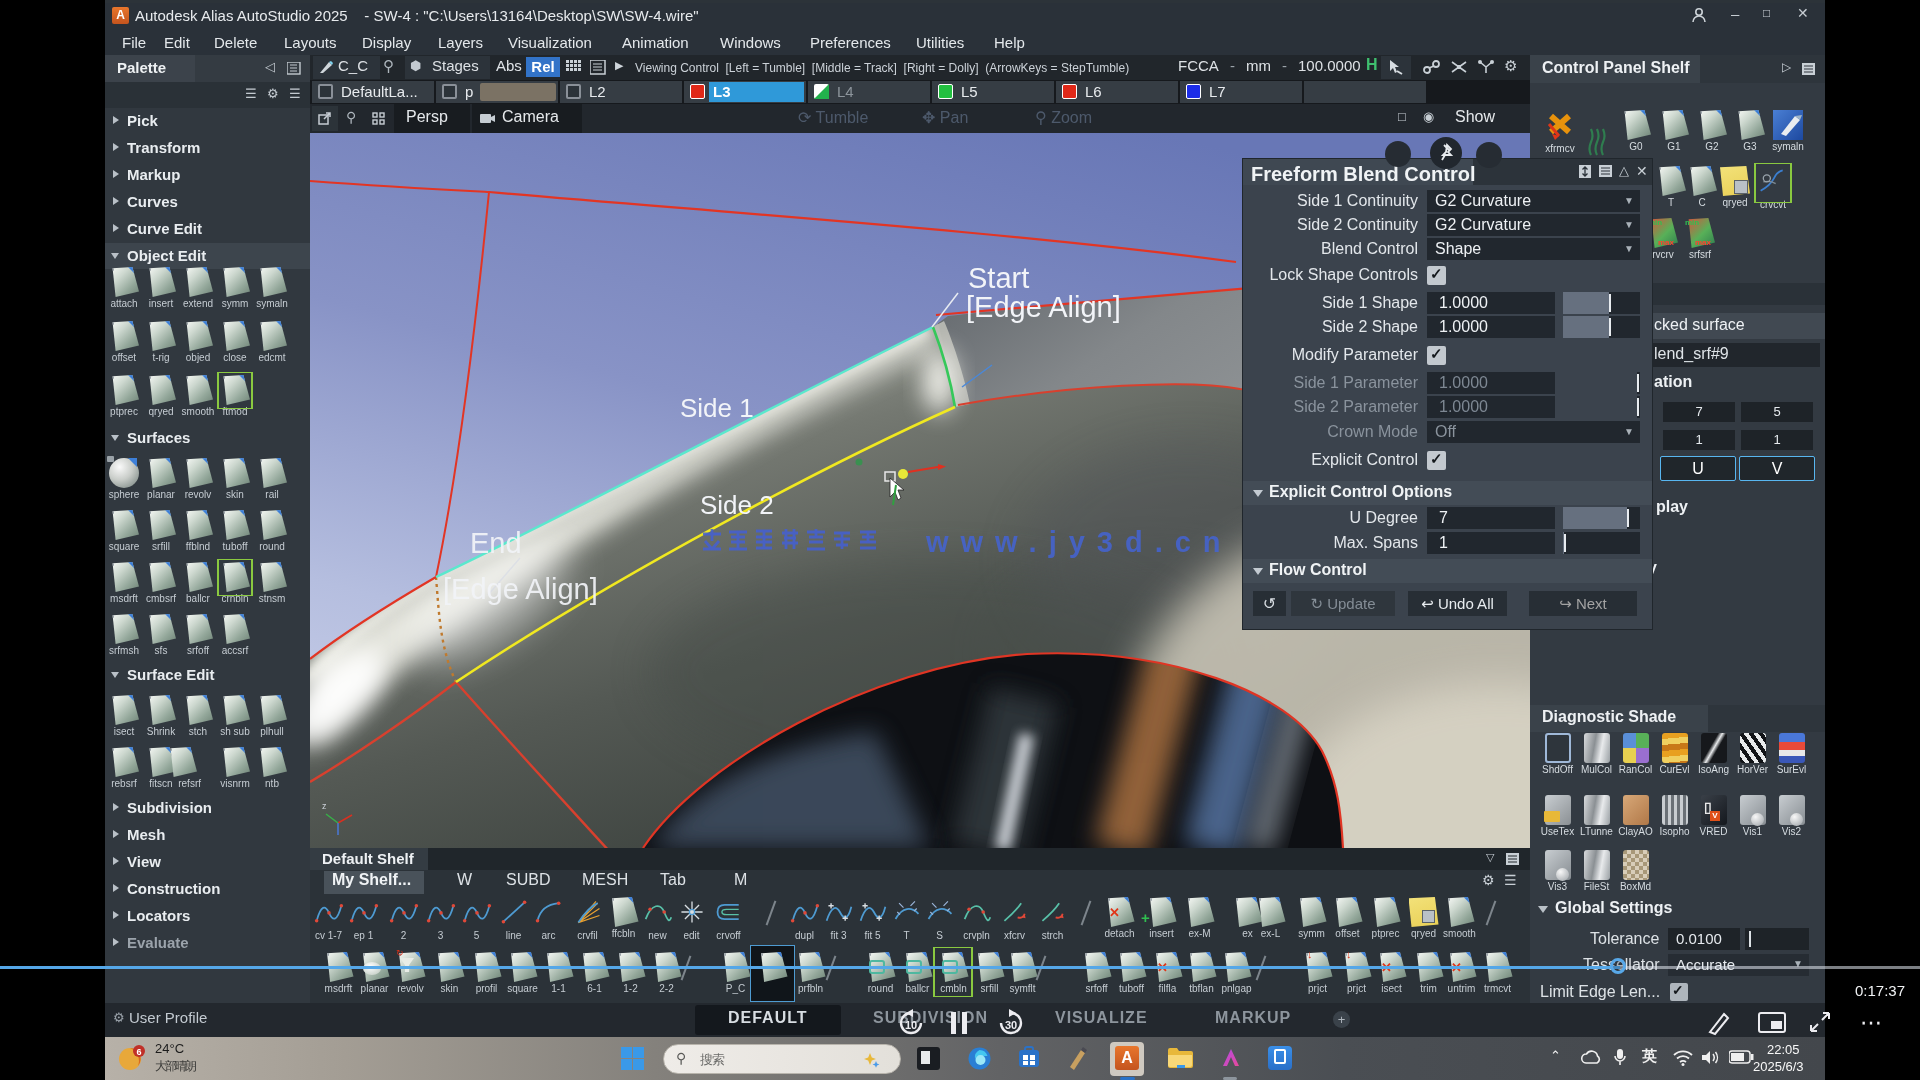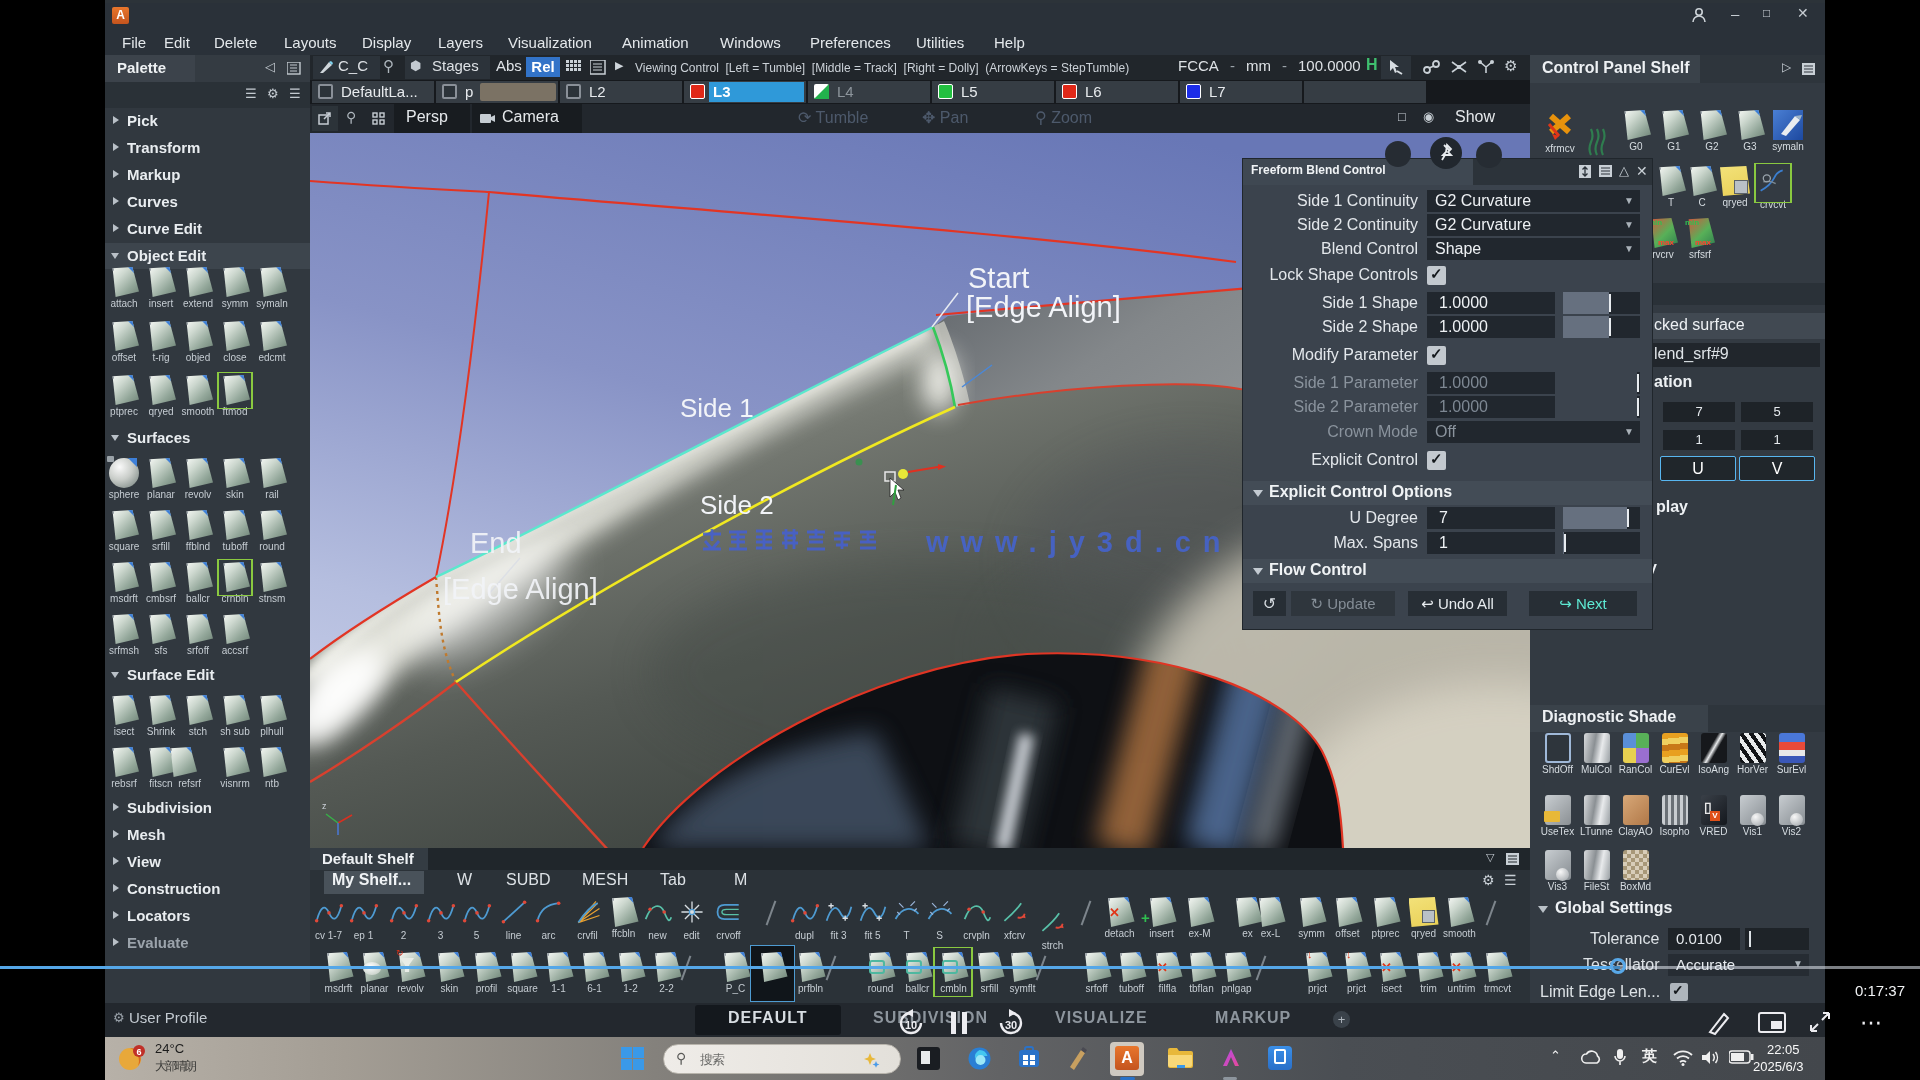--- a/index.html
+++ b/index.html
@@ -45,20 +45,21 @@
 
 #lbar{position:absolute;left:0;top:0;width:105px;height:1080px;background:#000;z-index:40;}
 #rbar{position:absolute;left:1825px;top:0;width:95px;height:1080px;background:#000;z-index:40;padding-left:8px;}
 #pbar{position:absolute;left:0;top:966px;width:1920px;height:3px;z-index:45;}
 </style></head>
 <body>
 <div id="stage">
   <div id="app"></div>
   <div id="titlebar">
     <div class="abs" style="left:7px;top:4px;width:17px;height:17px;background:linear-gradient(180deg,#e8762c,#c4541e);border-radius:2px;color:#fff;font-weight:bold;font-size:12px;text-align:center;line-height:17px;">A</div>
+    <div class="abs" style="left:30px;top:4px;">Autodesk Alias AutoStudio 2025&nbsp;&nbsp;&nbsp;&nbsp;- SW-4 : "C:\Users\13164\Desktop\SW\SW-4.wire"</div>
     <svg class="abs" style="left:1585px;top:3px;" width="18" height="18" viewBox="0 0 18 18">
         <circle cx="9" cy="6" r="3.2" fill="none" stroke="#ccd2d7" stroke-width="1.6"></circle>
         <path d="M3 16 a6 6 0 0 1 12 0" fill="none" stroke="#ccd2d7" stroke-width="1.6"></path>
       </svg>
     <div class="abs" style="left:1626px;top:2px;color:#c6ccd2;">–</div>
     <div class="abs" style="left:1658px;top:3px;font-size:12px;color:#c6ccd2;">□</div>
     <div class="abs" style="left:1692px;top:2px;font-size:14px;color:#c6ccd2;">✕</div>
   </div>
   <div id="menubar">
     <span class="mi" style="left:17px;">File</span>
@@ -899,21 +900,21 @@
     <div class="pit" style="left:648px;top:49px;width:37px;"><svg class="ic" width="34" height="32" viewBox="0 0 34 32">
           <path d="M3 24 C10 6 20 6 24 16 S30 28 32 22" stroke="#58c0a8" stroke-width="2" fill="none"></path>
           <circle cx="8" cy="13" r="2" fill="#e04838"></circle>
           <circle cx="24" cy="16" r="2" fill="#e04838"></circle>
         </svg><span class="lb">crvpln</span></div>
     <div class="pit" style="left:686px;top:49px;width:37px;"><svg class="ic" width="34" height="32" viewBox="0 0 34 32">
           <path d="M5 26 C12 20 20 12 24 6" stroke="#58c0a8" stroke-width="2" fill="none"></path>
           <path d="M20 22 q6 2 8 -4" stroke="#e04838" stroke-width="2" fill="none"></path>
           <path d="M28 18 l1 5 -5 -1 z" fill="#e04838"></path>
         </svg><span class="lb">xfcrv</span></div>
-    <div class="pit" style="left:724px;top:59px;width:37px;"><svg class="ic" width="34" height="32" viewBox="0 0 34 32">
+    <div class="pit" style="left:724px;top:49px;width:37px;"><svg class="ic" width="34" height="32" viewBox="0 0 34 32">
           <path d="M5 26 C12 20 20 12 24 6" stroke="#58c0a8" stroke-width="2" fill="none"></path>
           <path d="M20 22 q6 2 8 -4" stroke="#e04838" stroke-width="2" fill="none"></path>
           <path d="M28 18 l1 5 -5 -1 z" fill="#e04838"></path>
         </svg><span class="lb">strch</span></div>
     <div class="pit" style="left:791px;top:49px;width:37px;">
         <span class="ic g" style="display:block;"></span>
         <span class="abs" style="left:8px;top:8px;color:#e03518;font-weight:bold;font-size:13px;">✕</span>
         <span class="lb">detach</span>
       </div>
     <div class="pit" style="left:833px;top:49px;width:37px;">
@@ -1186,21 +1187,21 @@
         <rect x="0" y="1" width="21" height="12" rx="3" fill="none" stroke="#f0f0f0" stroke-width="1.5"></rect>
         <rect x="2" y="3" width="13" height="8" fill="#f0f0f0"></rect>
         <rect x="22" y="4" width="2.5" height="6" fill="#f0f0f0"></rect>
       </svg>
     <span class="abs" style="left:1662px;top:5px;color:#f8f8f8;font-size:13px;">22:05</span>
     <span class="abs" style="left:1648px;top:22px;color:#f8f8f8;font-size:13px;">2025/6/3</span>
   </div>
   <div id="dlg">
     <div class="abs" style="left:0;top:0;width:409px;height:26px;background:#2c333a;">
       <div class="abs" style="left:0;top:0;width:230px;height:26px;background:#3f4852;"></div>
-      <span class="abs" style="left:8px;top:4px;font-weight:bold;font-size:12px;color:#f0f3f5;">Freeform Blend Control</span>
+      <span class="abs" style="left:8px;top:4px;font-weight:bold;font-size:20px;color:#f0f3f5;">Freeform Blend Control</span>
       <svg class="abs" style="left:336px;top:6px;" width="13" height="14" viewBox="0 0 13 14">
           <rect x="0" y="0" width="12" height="13" fill="#c9d0d6"></rect>
           <path d="M6 2 L6 11 M3.5 4.5 L6 2 L8.5 4.5 M3.5 8.5 L6 11 L8.5 8.5" stroke="#2c333a" stroke-width="1.3" fill="none"></path>
         </svg>
       <svg class="abs" style="left:356px;top:6px;" width="14" height="13" viewBox="0 0 14 13">
           <rect x="0" y="0" width="13" height="12" fill="#c9d0d6"></rect>
           <line x1="2" y1="3" x2="11" y2="3" stroke="#2c333a"></line>
           <line x1="2" y1="6" x2="11" y2="6" stroke="#2c333a"></line>
           <line x1="2" y1="9" x2="11" y2="9" stroke="#2c333a"></line>
         </svg>
@@ -1291,21 +1292,21 @@
       <div class="abs" style="left:10px;top:9px;width:0;height:0;border-top:7px solid #c3cad1;border-left:5px solid transparent;border-right:5px solid transparent;"></div>
       <span class="abs" style="left:26px;top:2px;font-weight:bold;font-size:16px;color:#f0f3f5;">Explicit Control Options</span>
     </div>
     <div class="abs" style="left:0;top:400px;width:409px;height:24px;background:#434c56;">
       <div class="abs" style="left:10px;top:9px;width:0;height:0;border-top:7px solid #c3cad1;border-left:5px solid transparent;border-right:5px solid transparent;"></div>
       <span class="abs" style="left:26px;top:2px;font-weight:bold;font-size:16px;color:#f0f3f5;">Flow Control</span>
     </div>
     <div class="abs" style="left:10px;top:432px;width:33px;height:25px;background:#272e35;text-align:center;"><span style="color:#d8dde2;font-size:16px;line-height:25px;">↺</span></div>
     <div class="abs" style="left:48px;top:432px;width:104px;height:25px;background:#2f363d;text-align:center;"><span style="color:#848d96;font-size:15px;line-height:25px;">↻ Update</span></div>
     <div class="abs" style="left:165px;top:432px;width:99px;height:25px;background:#272e35;text-align:center;"><span style="color:#e8ecef;font-size:15px;line-height:25px;">↩ Undo All</span></div>
-    <div class="abs" style="left:286px;top:432px;width:108px;height:25px;background:#272e35;text-align:center;"><span style="color:#5eead4;font-size:15px;line-height:25px;margin-top:48px;">↪ Next</span></div>
+    <div class="abs" style="left:286px;top:432px;width:108px;height:25px;background:#272e35;text-align:center;"><span style="color:#a3a3a3;font-size:15px;line-height:25px;margin-top:48px;">↪ Next</span></div>
   </div>
   <div class="abs" style="left:1385px;top:141px;width:26px;height:26px;border-radius:50%;background:#262c33;z-index:5;"></div>
   <div class="abs" style="left:1430px;top:137px;width:32px;height:32px;border-radius:50%;background:#21272e;z-index:5;">
     <svg class="abs" style="left:7px;top:6px;" width="18" height="19" viewBox="0 0 18 19">
         <path d="M7 2 L13 8 M10 2 L14 6 L11 9 L14 12 L6 12 L9 9 Z M8 12 L5 17" stroke="#e8ecef" stroke-width="1.8" fill="none"></path>
       </svg>
   </div>
   <div class="abs" style="left:1476px;top:142px;width:26px;height:26px;border-radius:50%;background:#262c33;z-index:5;"></div>
   <div id="rbar">
     <span class="abs" style="left:30px;top:982px;color:#f0f2f4;font-size:15px;">0:17:37</span>

